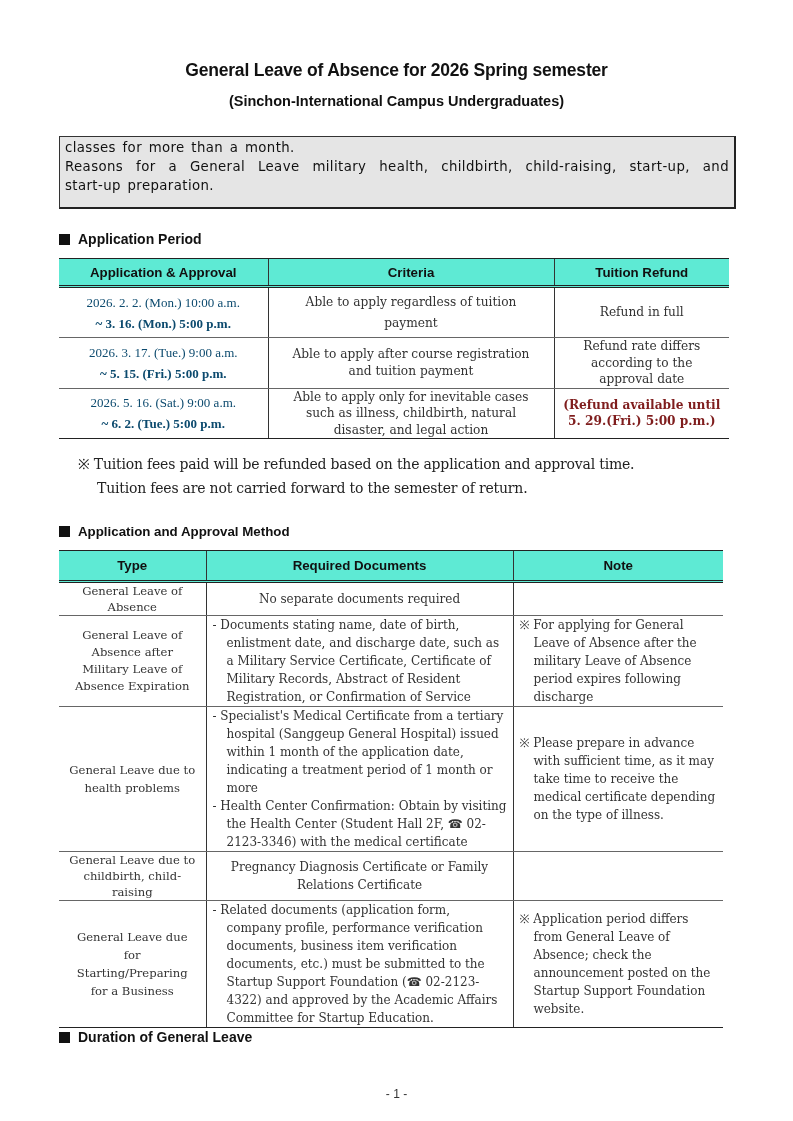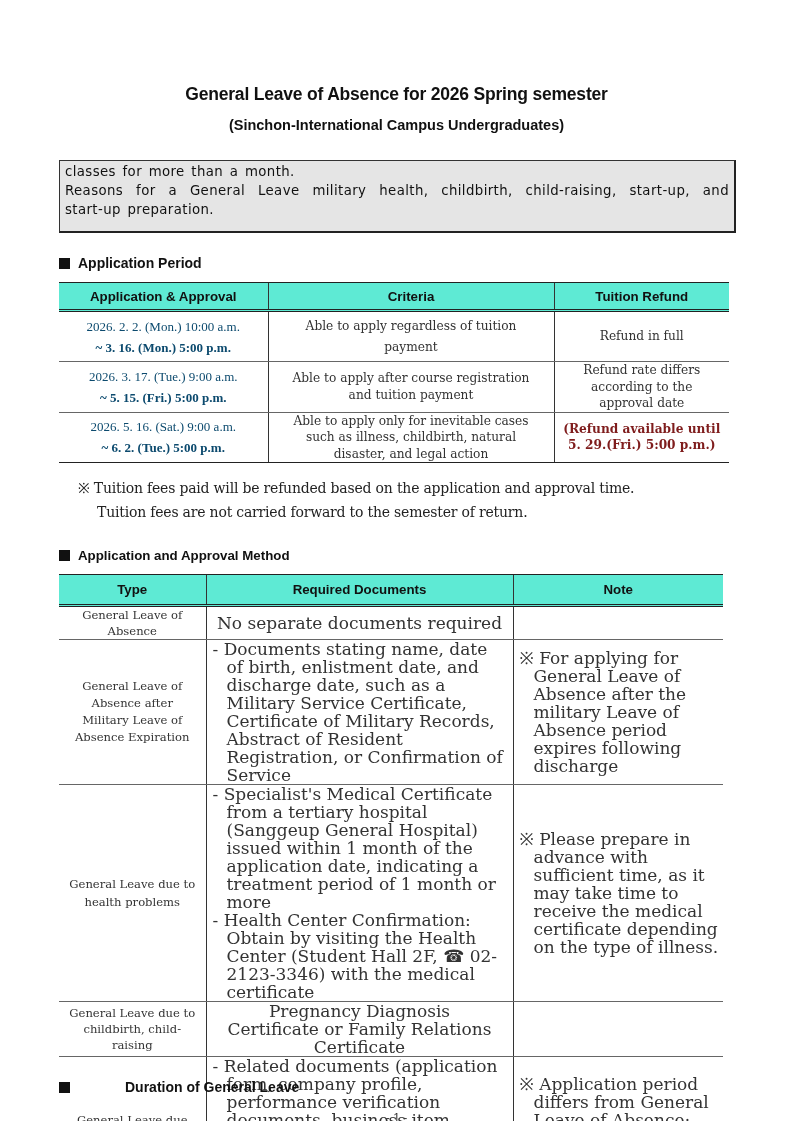--- a/index.html
+++ b/index.html
@@ -1,17 +1,17 @@
 <!DOCTYPE html>
 <html><head>
 <meta charset="utf-8">
 <style>
   html, body { margin: 0; padding: 0; background: #ffffff; }
   body { width: 793px; height: 1121px; position: relative; overflow: hidden; color: #111; }
-  .page { position: absolute; left: 0; top: 0; width: 793px; height: 863px; margin-top: 24px; }
+  .page { position: absolute; left: 0; top: 0; width: 793px; height: 863px; }
 
   .title { position: absolute; top: 60px; left: 0; width: 793px; text-align: center;
     font-family: "Liberation Sans", sans-serif; font-weight: bold; font-size: 17.5px; letter-spacing: -0.2px; }
   .subtitle { position: absolute; top: 93px; left: 0; width: 793px; text-align: center;
     font-family: "Liberation Sans", sans-serif; font-weight: bold; font-size: 14.5px; }
 
   .intro { position: absolute; left: 59px; top: 136px; width: 664px; height: 68px;
     background: #e5e5e5; border: 1px solid #333; border-right: 2px solid #222; border-bottom: 2px solid #222;
     padding: 1px 5px; font-family: "DejaVu Sans", sans-serif; font-size: 13.3px; line-height: 19px;
     text-align: justify; letter-spacing: 0.4px; word-spacing: 2px; }
@@ -36,21 +36,21 @@
   #t1 td.date { font-family: Liberation Serif, serif; font-size: 13px; color: #0c4a6e; line-height: 21px; }
   #t1 td.date b { font-weight: bold; }
   #t1 td.red { color: #7f1d1d; font-weight: bold; }
 
   .note { position: absolute; left: 78px; top: 452px; font-family: "DejaVu Serif", serif; font-size: 14px;
     line-height: 24px; color: #222; letter-spacing: -0.2px; }
   .note .l2 { padding-left: 19px; }
 
   #t2 { left: 59px; top: 550px; width: 664px; }
   #t2 th { height: 29px; font-size: 13.3px; }
-  #t2 td { font-size: 17px; line-height: 18px; }
+  #t2 td { font-size: 12px; line-height: 18px; }
   #t2 td.left { text-align: left; padding-left: 6px; }
   #t2 td.left .item { padding-left: 14px; text-indent: -14px; }
   #t2 td.note-cell { text-align: left; padding-left: 6px; }
   #t2 td.note-cell .item { padding-left: 14px; text-indent: -14px; }
   #t2 td.type { font-size: 11.6px; }
 
   .footer { position: absolute; top: 1087px; left: 0; width: 793px; text-align: center;
     font-family: "Liberation Sans", sans-serif; font-size: 12px; color: #333; }
 </style>
 </head>
@@ -171,19 +171,19 @@
         <td class="left">
           <div class="item">- Related documents (application form, company profile, performance verification documents, business item verification documents, etc.) must be submitted to the Startup Support Foundation (☎ 02-2123-4322) and approved by the Academic Affairs Committee for Startup Education.</div>
         </td>
         <td class="note-cell">
           <div class="item">※ Application period differs from General Leave of Absence; check the announcement posted on the Startup Support Foundation website.</div>
         </td>
       </tr>
     </tbody>
   </table>
 
-  <div class="section-h" style="top:1055px;gap:47px;">
+  <div class="section-h" style="top:1029px;">
     <span class="sq"></span>
     <span>Duration of General Leave</span>
   </div>
 
   <div class="footer">- 1 -</div>
 </div>
 
 </body></html>

